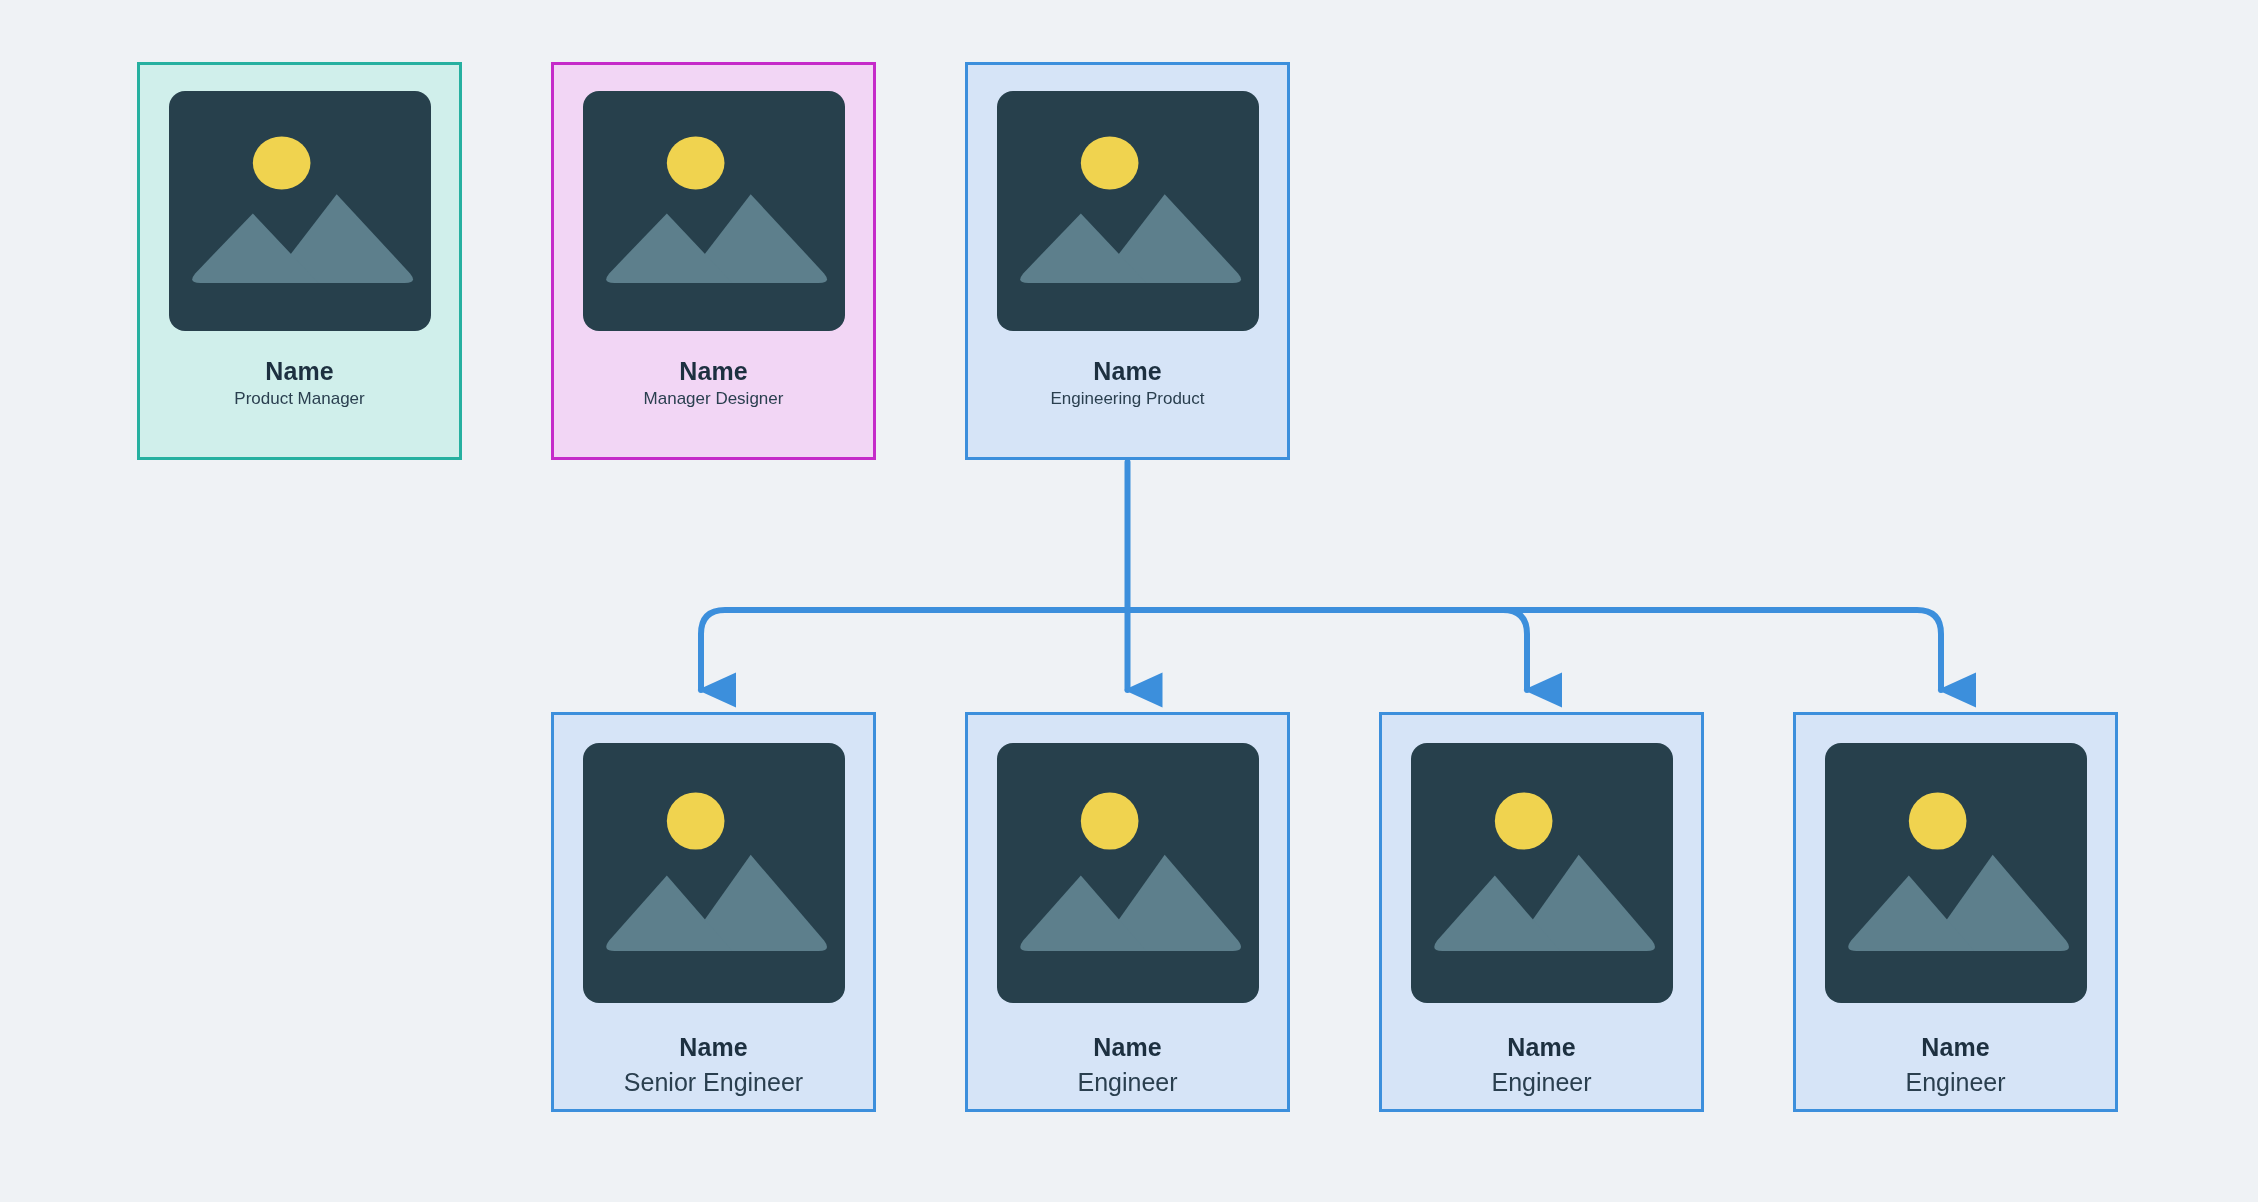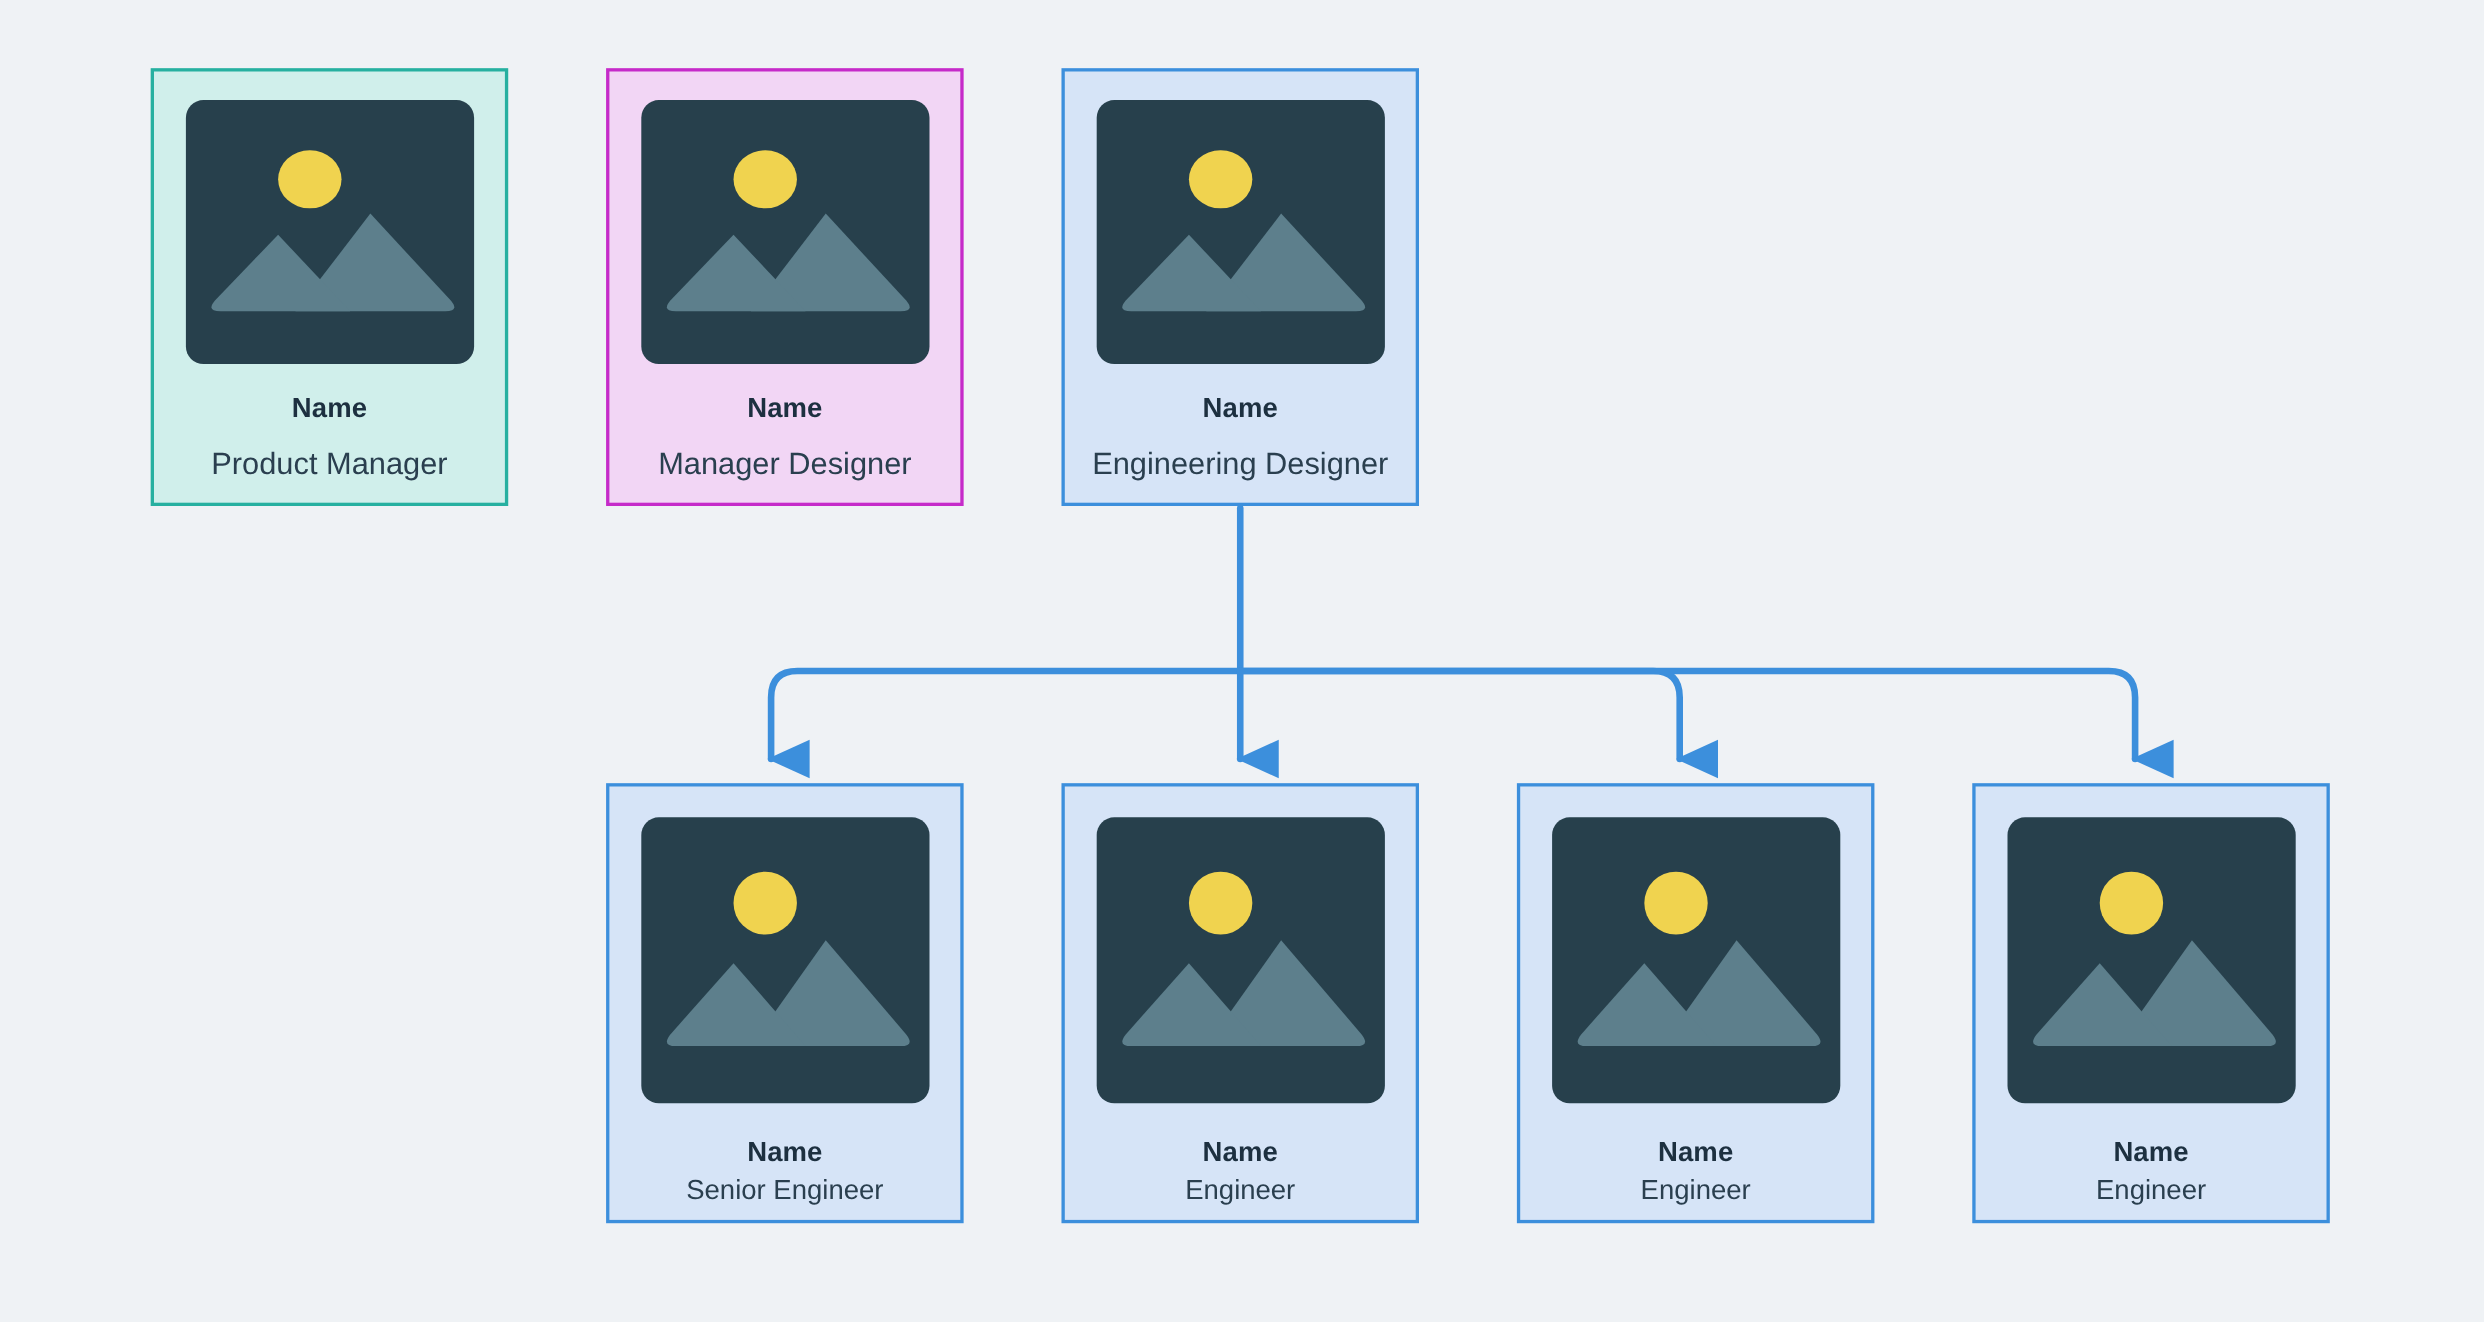--- a/index.html
+++ b/index.html
@@ -81,22 +81,22 @@
   .row-top .card-photo {
     width: 262px;
     height: 240px;
     margin-top: 26px;
   }
   .row-top .card-name {
     font-size: 25px;
     margin-top: 26px;
   }
   .row-top .card-role {
-    font-size: 28px;
-    margin-top: 20px;
+    font-size: 17px;
+    margin-top: 3px;
   }
 
   
   .row-bottom .card-photo {
     width: 262px;
     height: 260px;
     margin-top: 28px;
   }
   .row-bottom .card-name {
     font-size: 25px;
@@ -160,21 +160,21 @@
       <div class="card row-top" style="left: 965px; top: 62px; width: 325px; height: 398px; border-color: rgb(60, 143, 220); background: rgb(214, 228, 247);">
         <div class="card-photo" style="background: rgb(39, 64, 76);">
           <svg class="photo-svg" viewBox="0 0 100 100" preserveAspectRatio="none">
             <circle cx="43" cy="30" r="11" fill="#f0d34f"></circle>
             <path d="M 64 43 L 92 76 Q 95 80 90 80 L 38 80 Z" fill="#5d7f8c"></path>
             <path d="M 32 51 L 57 80 L 12 80 Q 7 80 10 76 Z" fill="#5d7f8c"></path>
           </svg>
         </div>
         <div class="card-text">
           <div class="card-name">Name</div>
-          <div class="card-role">Engineering Designer</div>
+          <div class="card-role">Engineering Product</div>
         </div>
       </div>
       <div class="card row-bottom" style="left: 551px; top: 712px; width: 325px; height: 400px; border-color: rgb(60, 143, 220); background: rgb(214, 228, 247);">
         <div class="card-photo" style="background: rgb(39, 64, 76);">
           <svg class="photo-svg" viewBox="0 0 100 100" preserveAspectRatio="none">
             <circle cx="43" cy="30" r="11" fill="#f0d34f"></circle>
             <path d="M 64 43 L 92 76 Q 95 80 90 80 L 38 80 Z" fill="#5d7f8c"></path>
             <path d="M 32 51 L 57 80 L 12 80 Q 7 80 10 76 Z" fill="#5d7f8c"></path>
           </svg>
         </div>

